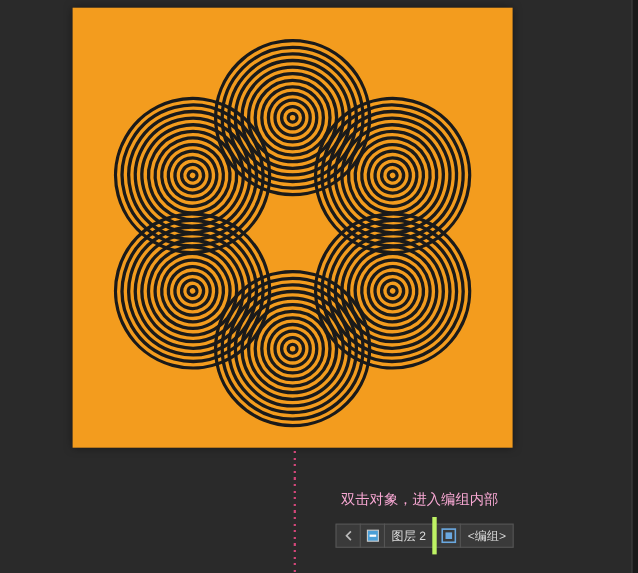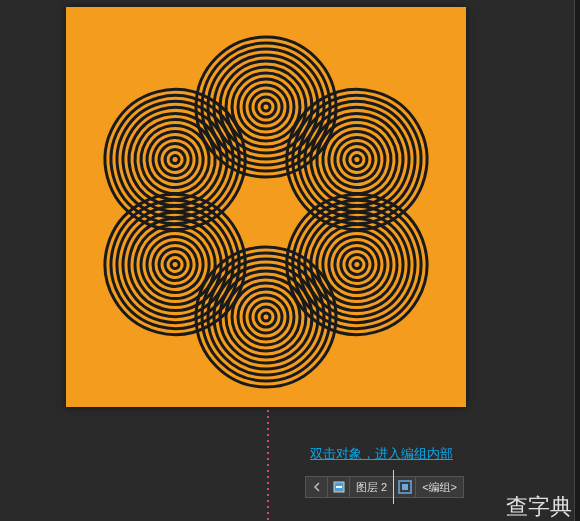--- a/index.html
+++ b/index.html
@@ -30,23 +30,22 @@
       left: 267px;
       top: 410px;
       width: 2px;
       height: 110px;
       background-image: repeating-linear-gradient(to bottom, #d4467a 0, #d4467a 2px, transparent 2px, transparent 6px);
     }
     .annotation-text {
       position: absolute;
       left: 310px;
       top: 445px;
-      color: #0ea5e9;
+      color: #f9a8d4;
       font-size: 13px;
-      text-decoration: underline;
     }
     .layer-bar {
       position: absolute;
       left: 305px;
       top: 476px;
       height: 22px;
       display: flex;
       align-items: center;
       background: #3a3a3a;
       border: 1px solid #555;
@@ -63,21 +62,21 @@
       width: 14px;
       height: 14px;
       display: flex;
       align-items: center;
       justify-content: center;
     }
     .layer-label {
       color: #ddd;
       font-size: 11px;
       padding: 0 6px;
-      border-right: 1px solid #bef264;
+      border-right: 4px solid #bef264;
       height: 34px;
       display: flex;
       align-items: center;
     }
     .group-label {
       color: #ddd;
       font-size: 11px;
       padding: 0 6px;
       height: 22px;
       display: flex;
@@ -169,14 +168,13 @@
           <rect x="4" y="4" width="6" height="6" fill="#6aa8e0"></rect>
         </svg>
     </span>
   </div>
   <div class="group-label">&lt;编组&gt;</div>
 </div>
 
 <div class="right-panel-edge"></div>
 
 <div class="watermark">
-  <div>查字典</div>
 </div>
 
 </body></html>

